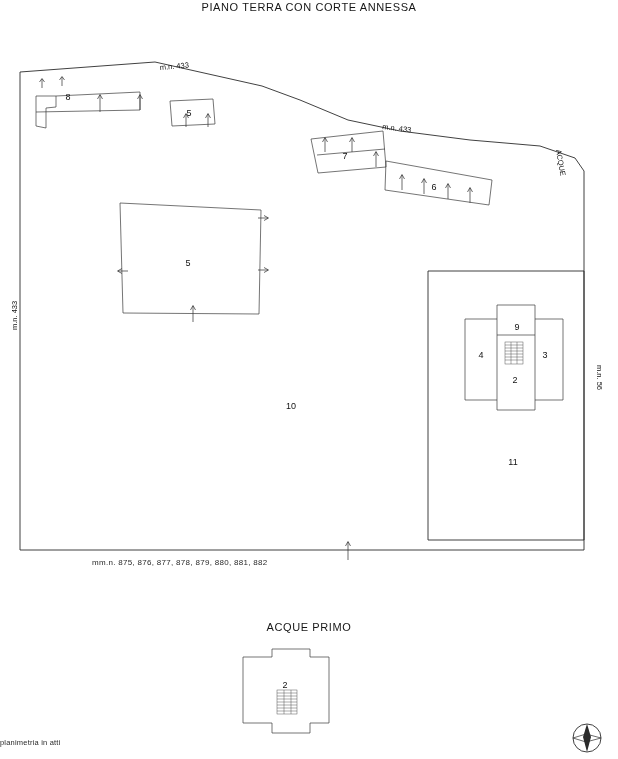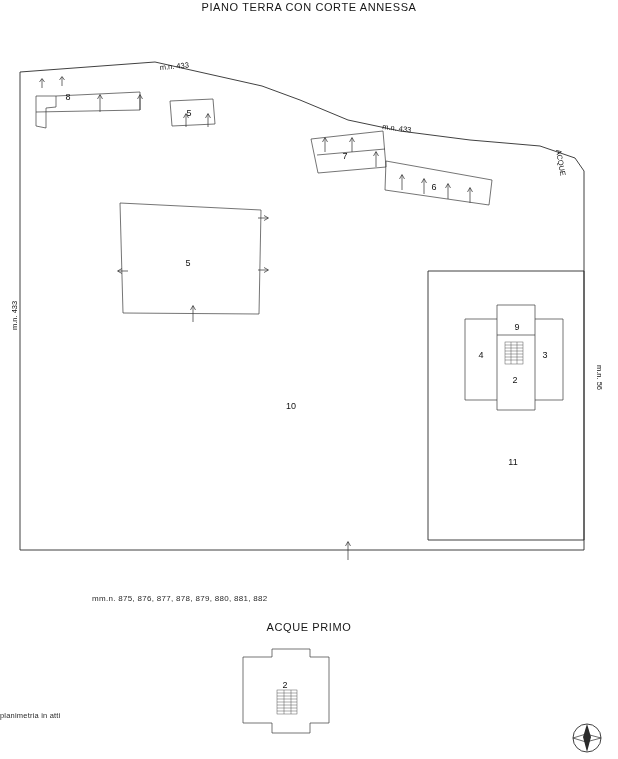--- a/index.html
+++ b/index.html
@@ -35,25 +35,24 @@
     position: absolute;
     font-size: 7.5px;
     color: #2a2a2a;
     letter-spacing: 0.2px;
   }
   #caption-parcels {
     left: 92px;
     top: 558px;
     font-size: 8px;
     letter-spacing: 0.3px;
-    margin-top: 36px;
   }
   #caption-note {
     left: 0px;
-    top: 711px;
+    top: 738px;
     font-size: 7.5px;
   }
   svg#plan {
     position: absolute;
     left: 0; top: 0;
     width: 618px;
     height: 759px;
   }
   .room-label {
     font-family: "Liberation Sans", sans-serif;

